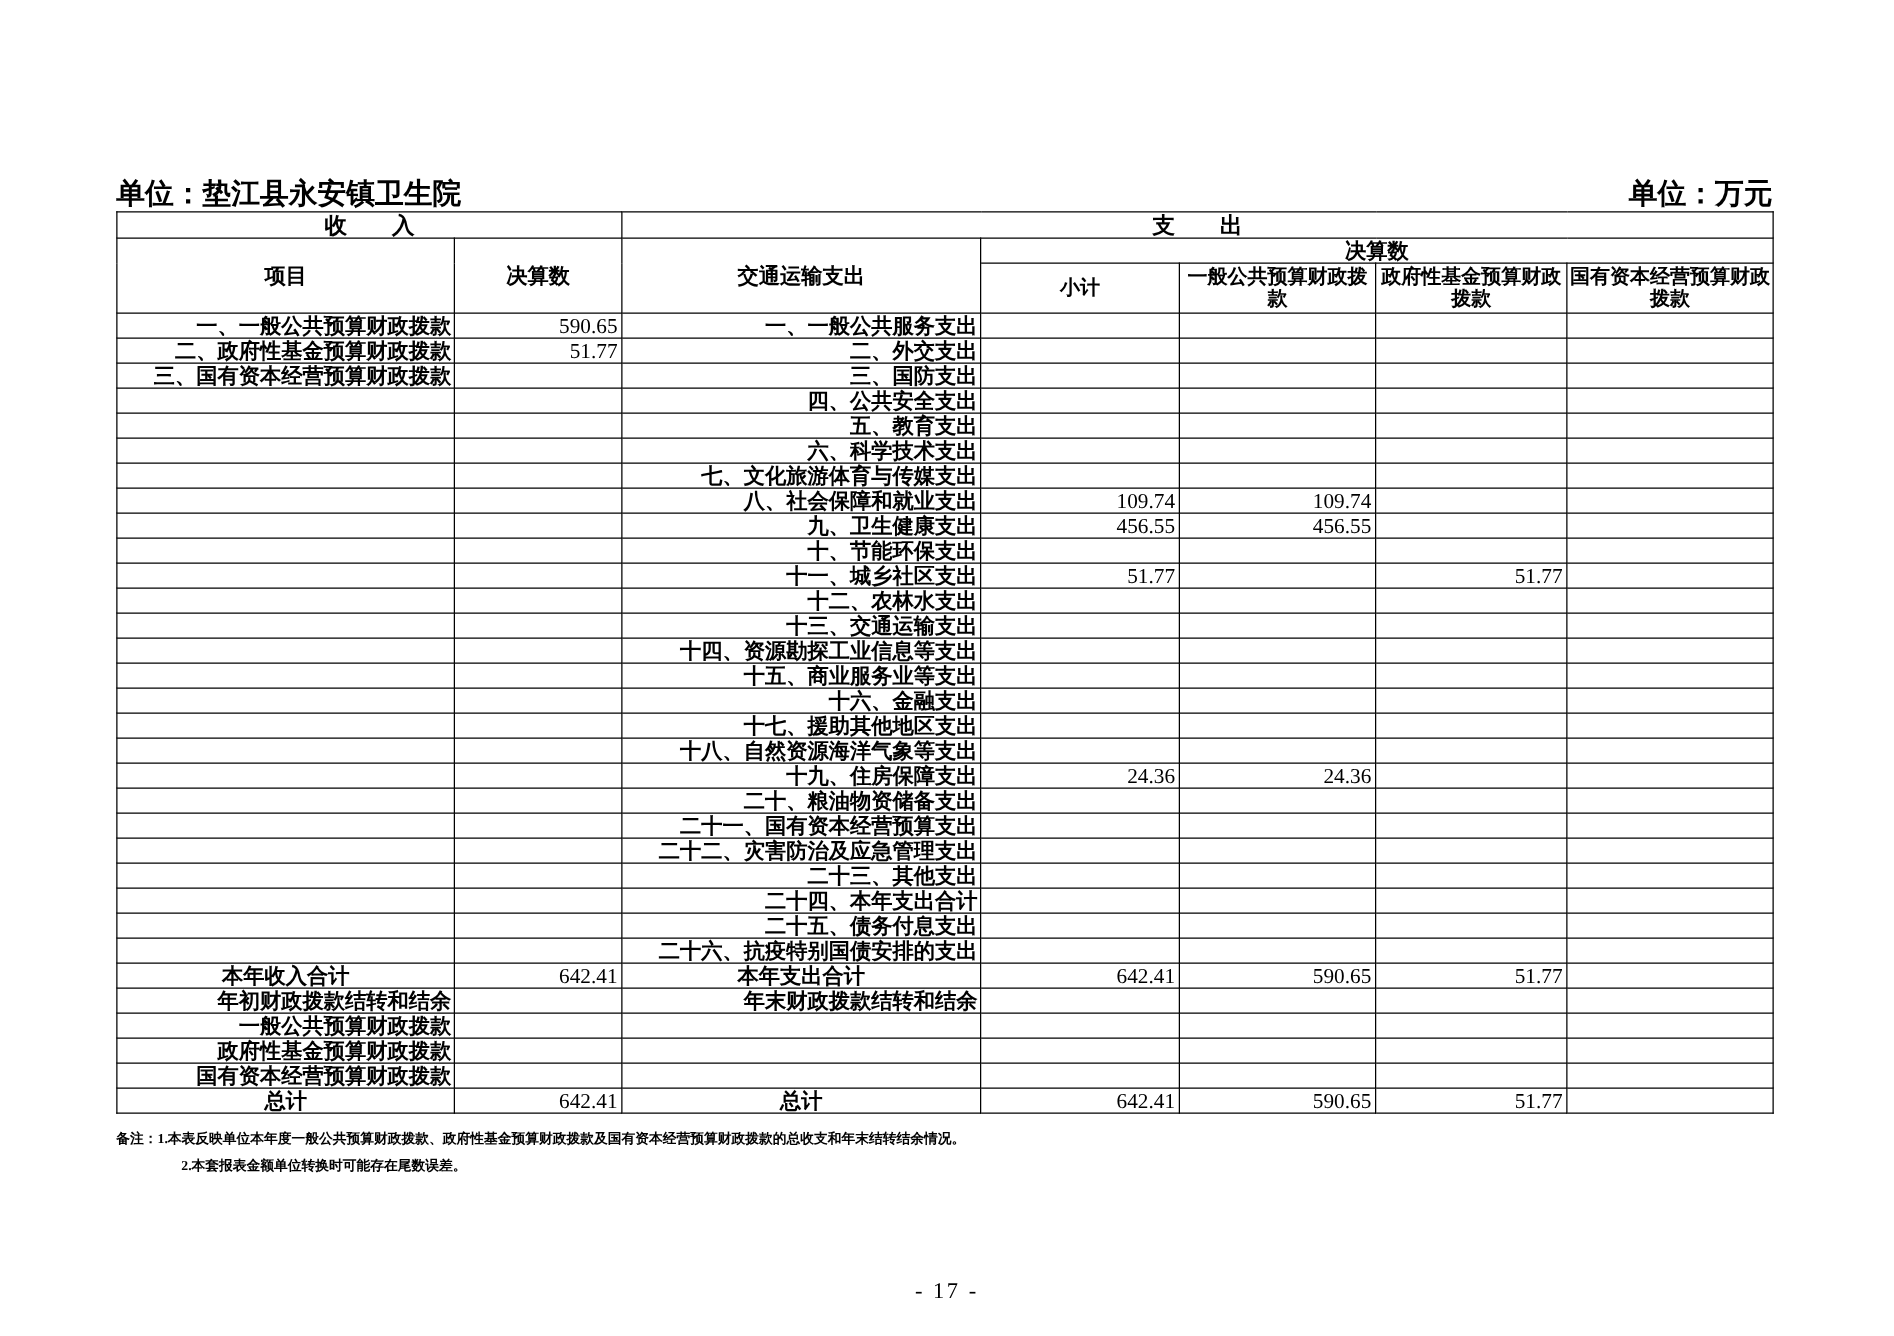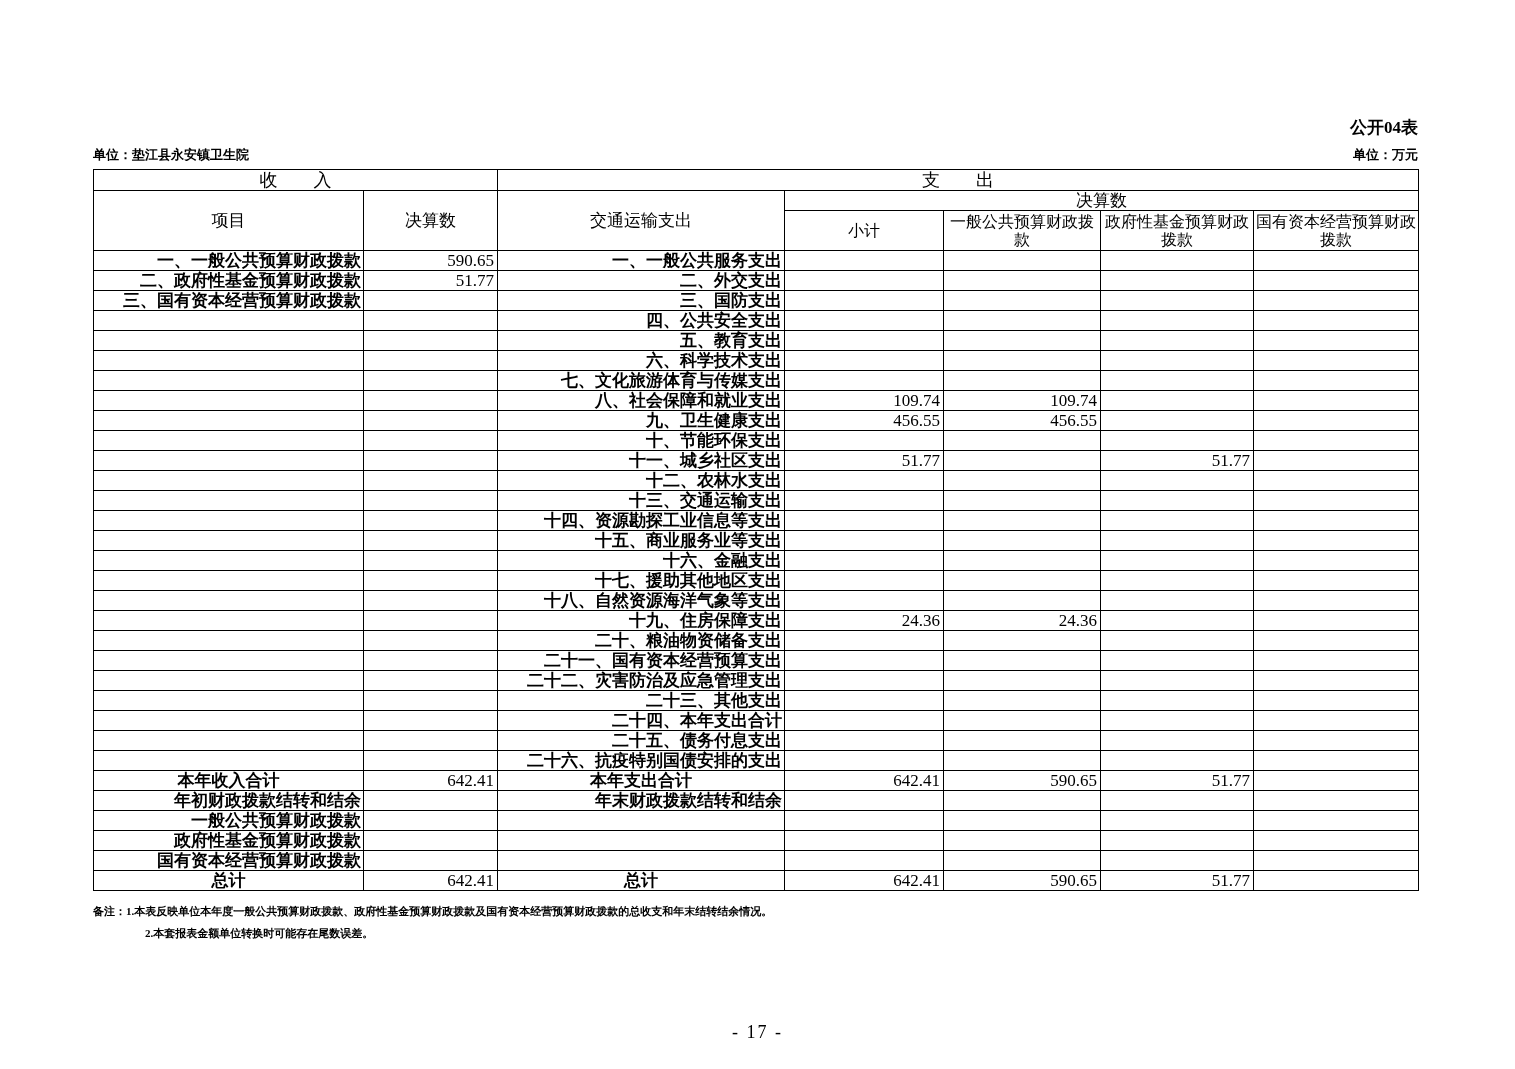--- a/index.html
+++ b/index.html
@@ -14,56 +14,55 @@
     text-align:center;font-size:30px;line-height:34px;font-weight:bold;
     font-family:"Liberation Sans","DejaVu Sans",sans-serif;
     letter-spacing:1px;
   }
   .form-code{
     position:absolute;top:118px;left:93px;width:1325px;
     text-align:right;font-size:17px;line-height:20px;font-weight:bold;
   }
   .meta{
     position:absolute;top:145px;left:93px;width:1325px;
-    font-size:13px;line-height:20px;font-weight:bold;
+    font-size:23px;line-height:20px;font-weight:bold;
     display:flex;justify-content:space-between;
   }
   table.main{
     position:absolute;top:169px;left:93px;width:1325px;
     border-collapse:collapse;table-layout:fixed;
   }
   td{
     border:1px solid #000;
     font-size:17px;line-height:19px;height:19px;
     padding:0 2px;overflow:hidden;white-space:nowrap;
     vertical-align:middle;
   }
   tr.h1 td{height:20px;font-size:18px;}
   tr.h2 td{height:16px;}
   tr.h3 td{height:39px;font-size:16px;line-height:18px;white-space:normal;padding:0 2px;}
-  td.hdr{text-align:center;font-weight:normal;}
+  td.hdr{text-align:center;font-weight:bold;}
   td.lbl{text-align:right;font-weight:bold;}
   td.ctr{text-align:center;font-weight:bold;}
   td.num{text-align:right;font-weight:normal;padding-right:3px;}
   td.indent{padding-left:20px;}
   .notes{
     position:absolute;top:900px;left:93px;width:1360px;
     font-size:11px;line-height:22px;font-weight:bold;
   }
   .notes .line2{padding-left:52px;}
   .page-num{
     position:absolute;top:1022px;left:0;width:100%;
     text-align:center;font-size:18px;letter-spacing:2px;
   }
 </style>
 </head>
 <body>
 
 <div class="page">
-  <div class="form-code">公开04表</div>
   <div class="meta">
     <span>单位：垫江县永安镇卫生院</span>
     <span>单位：万元</span>
   </div>
 
   <table class="main">
     <colgroup>
       <col style="width:270px">
         <col style="width:134px">
         <col style="width:287px">

